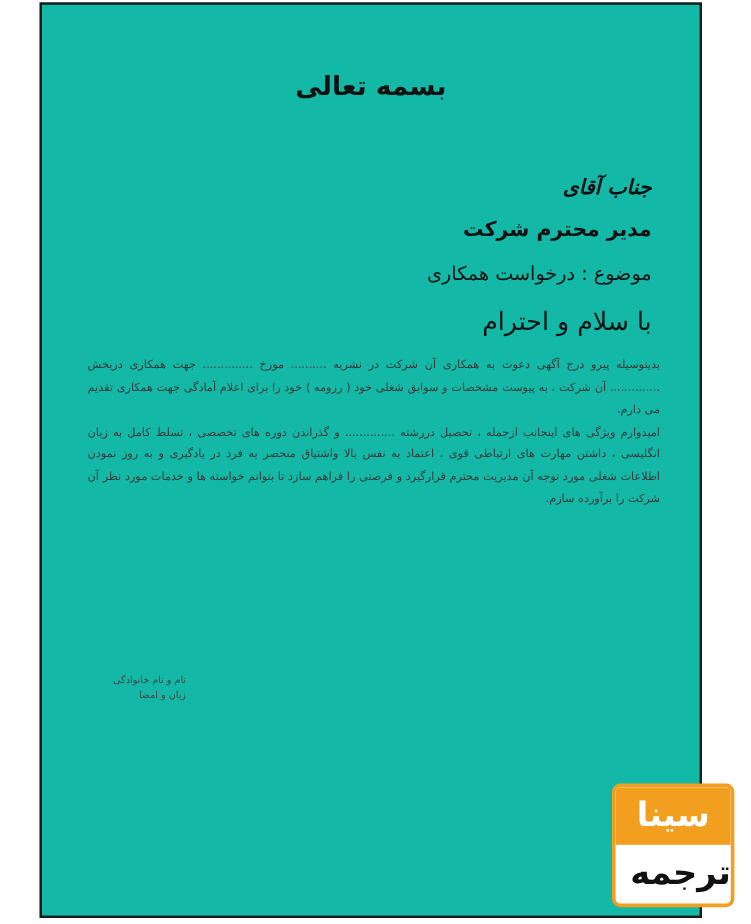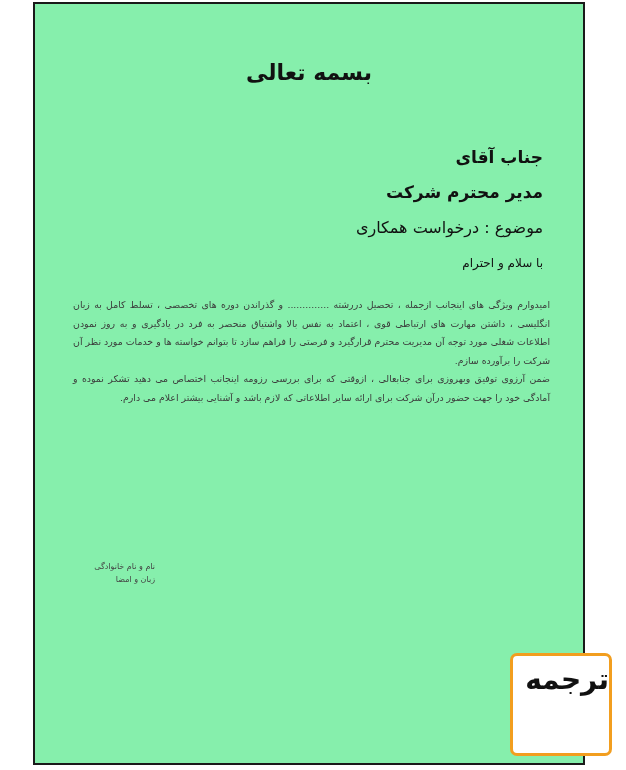--- a/index.html
+++ b/index.html
@@ -2,33 +2,33 @@
 <html><head>
   <meta charset="utf-8">
   <style>
     html, body { margin: 0; padding: 0; background: #ffffff; }
     body {
       width: 626px; height: 770px; position: relative; overflow: hidden;
       font-family: "DejaVu Sans", sans-serif;
     }
     .frame {
       position: absolute; left: 33px; top: 2px; width: 548px; height: 759px;
-      border: 2px solid #1a1a1a; background: #86efac;
+      border: 2px solid #1a1a1a; background: #14b8a6;
     }
     .title {
       position: absolute; left: 0; right: 0; top: 56px; text-align: center;
       font-size: 22px; font-weight: bold; color: #111; direction: rtl;
     }
     .heading {
       position: absolute; right: 40px; direction: rtl; text-align: right; color: #111;
     }
-    .h1 { top: 143px; font-size: 17px; font-weight: bold; }
+    .h1 { top: 143px; font-size: 17px; font-weight: bold; font-style: italic; }
     .h2 { top: 178px; font-size: 17px; font-weight: bold; }
     .h3 { top: 214px; font-size: 16px; }
-    .h4 { top: 252px; font-size: 12px; }
+    .h4 { top: 252px; font-size: 21px; }
     .body {
       position: absolute; left: 38px; right: 33px; top: 292px;
       direction: rtl; text-align: justify; font-size: 9.4px; line-height: 18.5px; color: #3a3a3a;
     }
     .body p { margin: 0; }
     .sign {
       position: absolute; left: 40px; top: 556px; direction: rtl; text-align: right;
       font-size: 8px; line-height: 13px; color: #444; width: 80px;
     }
     .caption {
@@ -53,26 +53,27 @@
 <body>
 
 <div class="frame">
   <div class="title">بسمه تعالی</div>
   <div class="heading h1">جناب آقای</div>
   <div class="heading h2">مدیر محترم شرکت</div>
   <div class="heading h3">موضوع : درخواست همکاری</div>
   <div class="heading h4">با سلام و احترام</div>
 
   <div class="body">
+    <p>بدینوسیله پیرو درج آگهی دعوت به همکاری آن شرکت در نشریه .......... مورخ .............. جهت همکاری دربخش .............. آن شرکت ، به پیوست مشخصات و سوابق شغلی خود ( رزومه ) خود را برای اعلام آمادگی جهت همکاری تقدیم می دارم.</p>
     <p>امیدوارم ویژگی های اینجانب ازجمله ، تحصیل دررشته .............. و گذراندن دوره های تخصصی ، تسلط کامل به زبان انگلیسی ، داشتن مهارت های ارتباطی قوی ، اعتماد به نفس بالا واشتیاق منحصر به فرد در یادگیری و به روز نمودن اطلاعات شغلی مورد توجه آن مدیریت محترم قرارگیرد و فرصتی را فراهم سازد تا بتوانم خواسته ها و خدمات مورد نظر آن شرکت را برآورده سازم.</p>
-    <p>ضمن آرزوی توفیق وبهروزی برای جنابعالی ، ازوقتی که برای بررسی رزومه اینجانب اختصاص می دهید تشکر نموده و آمادگی خود را جهت حضور درآن شرکت برای ارائه سایر اطلاعاتی که لازم باشد و آشنایی بیشتر اعلام می دارم.</p>
   </div>
 
   <div class="sign">
     <div>نام و نام خانوادگی</div>
     <div>زبان و امضا</div>
   </div>
 
 </div>
 
 <div class="logo">
+  <div class="logo-top">سینا</div>
   <div class="logo-bottom">ترجمه</div>
 </div>
 
 </body></html>

